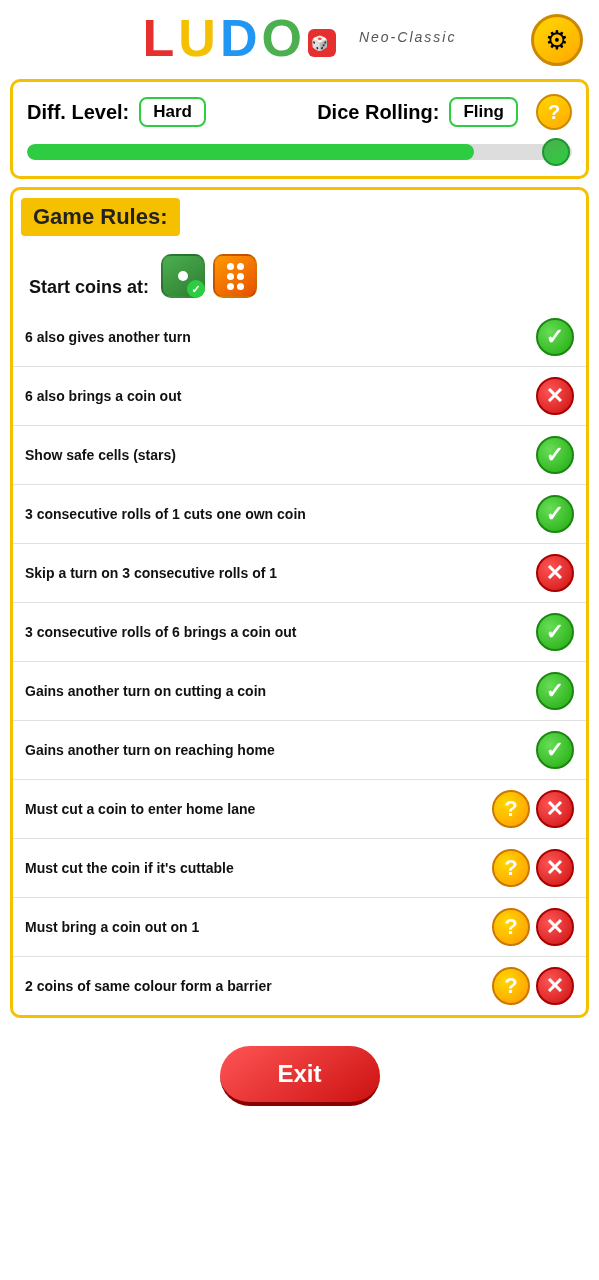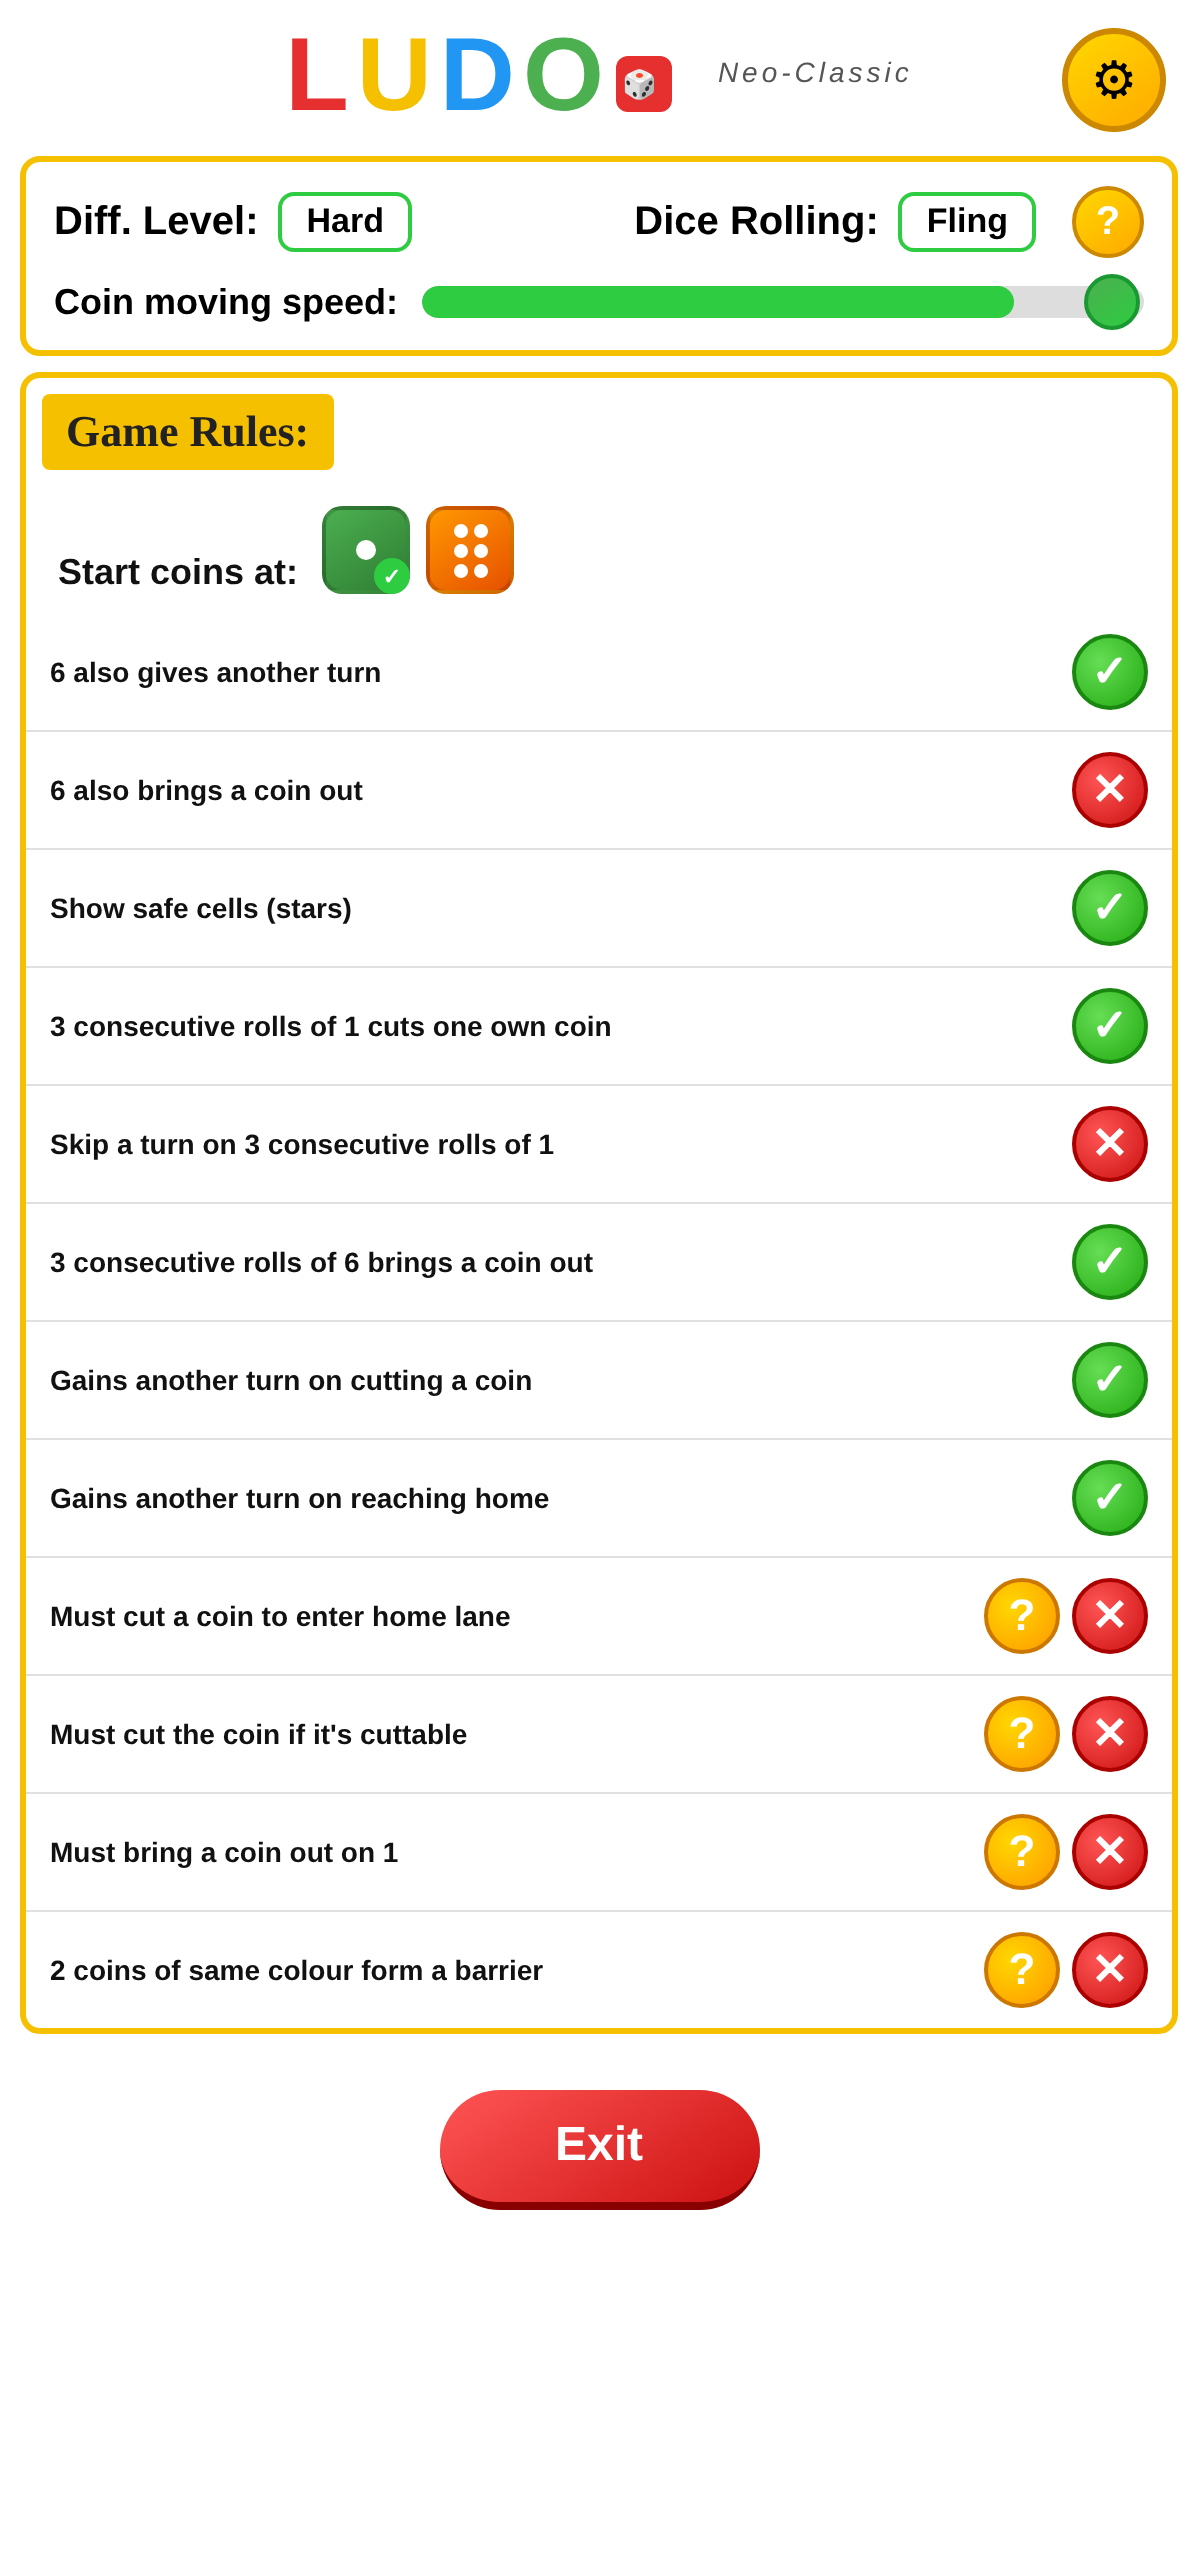--- a/index.html
+++ b/index.html
@@ -162,21 +162,20 @@
     }
     .game-rules-header {
       background: #f5c000;
       padding: 6px 12px;
       font-size: 22px;
       font-weight: 900;
       color: #222;
       display: inline-block;
       margin: 8px;
       border-radius: 4px;
-      font-family: Liberation Serif, serif;
     }
     .rule-row {
       border-top: 1px solid #e0e0e0;
       display: flex;
       align-items: center;
       padding: 10px 12px;
       min-height: 58px;
     }
     .rule-row:first-child {
       border-top: none;
@@ -343,21 +342,20 @@
   <div class="settings-row">
     <span class="settings-label">Diff. Level:</span>
     <span class="settings-value-box">Hard</span>
     <span class="settings-label" style="margin-left:auto;">Dice Rolling:</span>
     <span class="settings-value-box">Fling</span>
     <div class="help-btn">
       <span>?</span>
     </div>
   </div>
   <div class="speed-row">
-    <span class="speed-label">Coin moving speed:</span>
     <div class="slider-container">
       <div class="slider-track">
         <div class="slider-fill"></div>
       </div>
       <div class="slider-thumb"></div>
     </div>
   </div>
 </div>
 
 <div class="game-rules-section">

